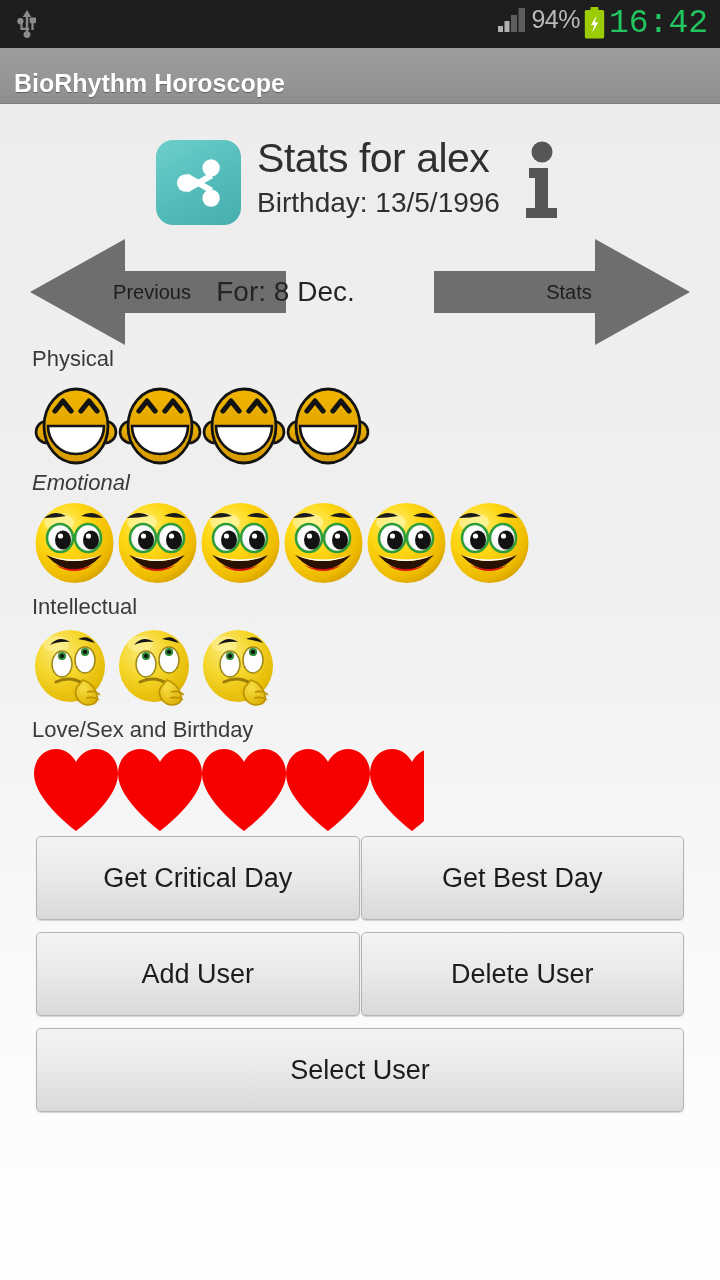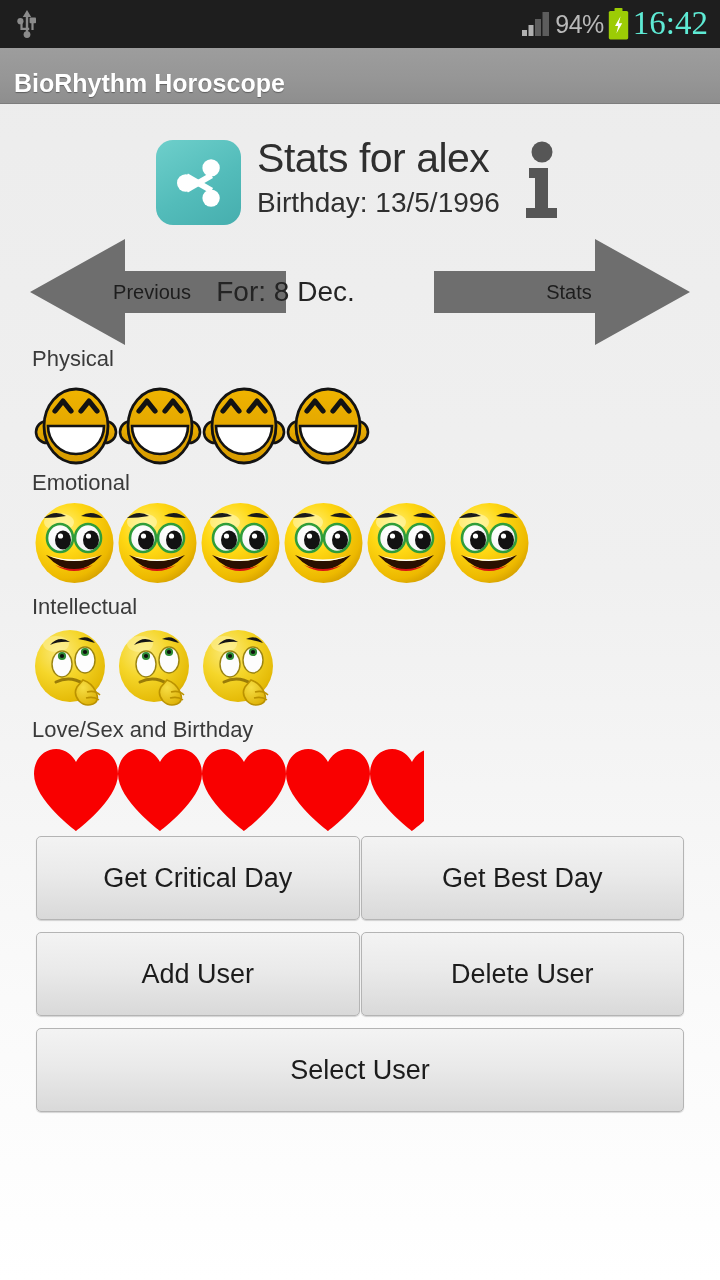--- a/index.html
+++ b/index.html
@@ -28,40 +28,40 @@
     height: 48px;
     background: #1e1e1e;
     display: flex;
     align-items: center;
     padding: 0 12px 0 14px;
   }
   #status-left { display: flex; align-items: center; }
   #status-right {
     margin-left: auto;
     display: flex;
-    align-items: center;
+    align-items: flex-start;
     gap: 4px;
   }
   .usb-icon { width: 26px; height: 32px; display: block; }
   .signal-icon { width: 30px; height: 26px; display: block; }
   .battery-pct {
     color: #b9b9b9;
     font-size: 25px;
     letter-spacing: -0.5px;
     line-height: 1;
     font-family: "Liberation Sans", sans-serif;
   }
   .battery-icon { width: 21px; height: 32px; display: block; }
   .clock {
-    color: #5eead4;
+    color: #22c55e;
     font-size: 33px;
     line-height: 1;
     letter-spacing: 0px;
     padding-bottom: 2px;
-    font-family: Liberation Serif, serif;
+    font-family: Liberation Mono, monospace;
   }
 
   
   #title-bar {
     position: absolute;
     top: 48px; left: 0;
     width: 720px;
     height: 56px;
     background: linear-gradient(180deg, #9d9d9d 0%, #969696 55%, #8e8e8e 100%);
     border-bottom: 1px solid #7d7d7d;
@@ -181,21 +181,21 @@
     font-size: 22px;
     color: #3a3a3a;
     line-height: 1;
     letter-spacing: 0px;
     margin-bottom: 6px;
   }
   .metric-row { display: flex; align-items: flex-start; }
   .metric-row svg { display: block; }
 
   #section-physical     { top: 348px; }
-  #section-emotional    { top: 472px; }
+  #section-emotional    { top: 472px; font-style: italic; }
   #section-intellectual { top: 596px; }
   #section-love         { top: 719px; }
 
   .physical-row svg     { width: 88px; height: 92px; margin-right: -4px; }
   .emotional-row svg    { width: 85px; height: 85px; margin-right: -2px; }
   .intellectual-row svg { width: 86px; height: 82px; margin-right: -2px; }
 
   #hearts-clip {
     width: 392px;
     height: 85px;

